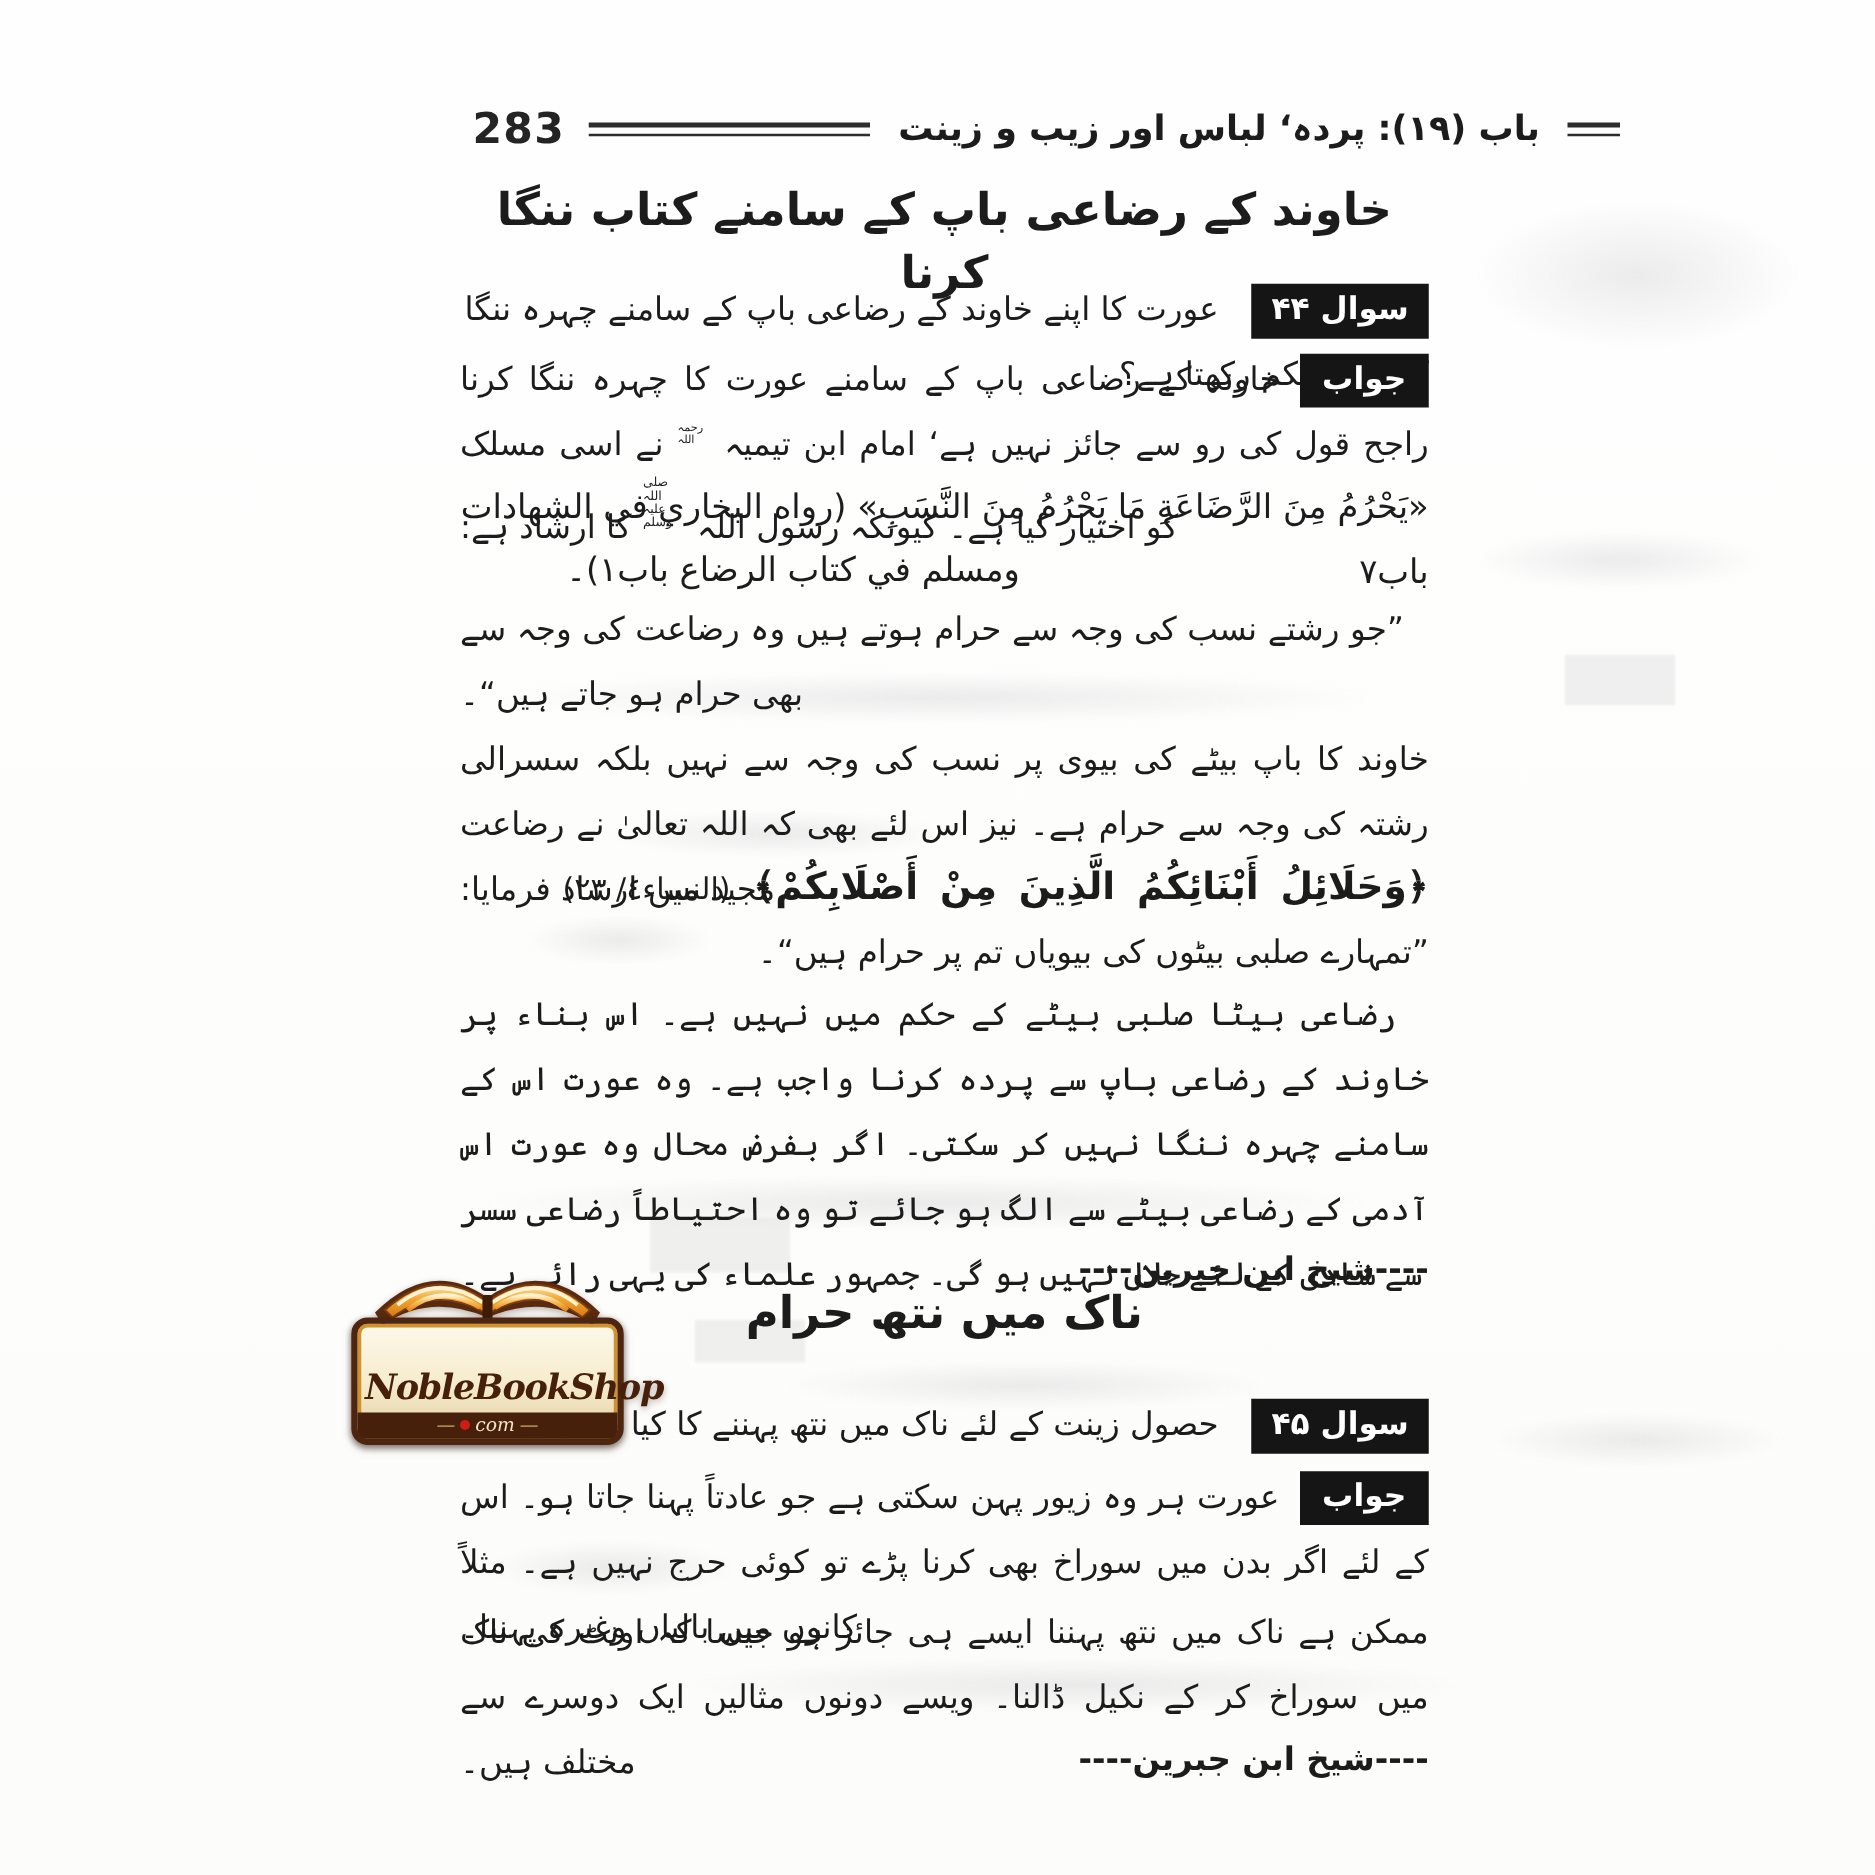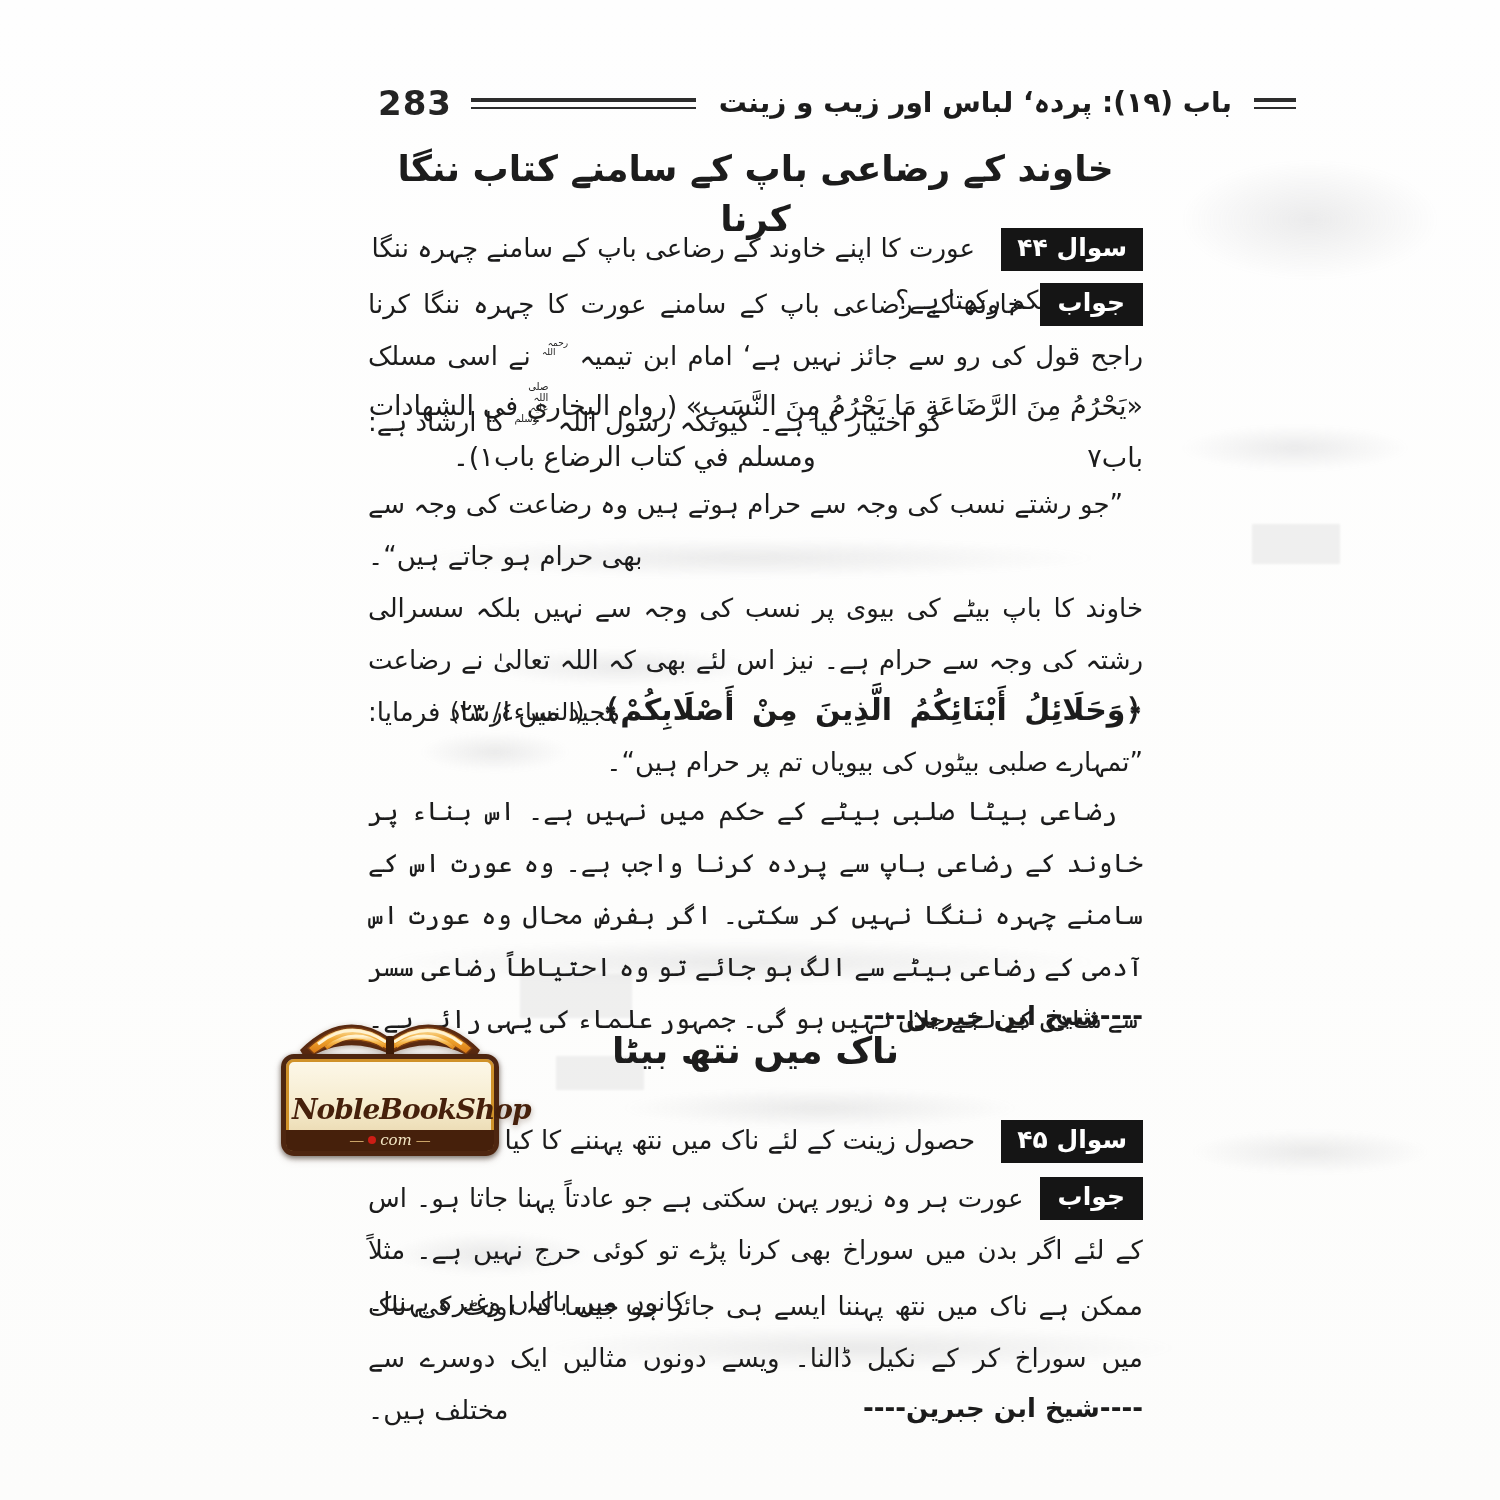--- a/index.html
+++ b/index.html
@@ -22,21 +22,21 @@
   
   .blk{position:absolute;left:368px;width:775px;font-size:26px;line-height:52px;}
   .sec-title{text-align:center;font-weight:700;font-size:36px;line-height:1.4;}
   .q-row{text-align:right;}
   .qlabel{display:inline-block;background:#151515;color:#ffffff;font-weight:700;
           font-size:25px;line-height:1.25;padding:4px 16px 8px;margin-left:18px;vertical-align:middle;}
   .alabel{float:right;background:#151515;color:#ffffff;font-weight:700;
           font-size:25px;line-height:1.25;padding:4px 18px 8px;margin-left:16px;margin-top:5px;}
   .just{text-align:justify;text-align-last:left;}
   .tiny{display:inline-block;font-size:10px;line-height:1.05;width:34px;vertical-align:super;
-        text-align:right;direction:rtl;margin:0 1px;color:#222;}
+        text-align:left;direction:rtl;margin:0 1px;color:#222;}
   .tiny.small{width:26px;font-size:9px;}
   .arabic{font-size:27px;}
   .hadith1{text-align:right;}
   .hadith2{text-align:left;direction:rtl;padding-left:0;text-align:left;}
   .hadith2 .inner{display:inline-block;margin-left:85px;}
   .indent{text-indent:20px;}
   .quran{text-align:right;padding-right:22px;white-space:nowrap;}
   .quran .verse{font-weight:700;font-size:30px;letter-spacing:2px;word-spacing:7px;}
   .quran .ref{font-size:24px;margin-right:10px;}
   .qtrans{text-align:right;padding-right:14px;}
@@ -142,21 +142,21 @@
       <path d="M34 48 Q62 26 92 46" fill="none" stroke="url(#gold2)" stroke-width="4"></path>
       <path d="M162 48 Q134 26 104 46" fill="none" stroke="url(#gold2)" stroke-width="4"></path>
       <rect x="94" y="36" width="8" height="20" rx="2" fill="#3f1c08"></rect>
     </svg>
     <div class="logo-badge">
       <div class="logo-name">NobleBookShop</div>
       <div class="logo-sub"><span class="dash">—</span><span class="reddot"></span><span>com</span><span class="dash">—</span></div>
     </div>
   </div>
 
-  <div class="blk sec-title" style="top:1026px;">ناک میں نتھ بیٹا</div>
+  <div class="blk sec-title" style="top:1026px;">ناک میں نتھ حرام</div>
 
   <div class="blk q-row" style="top:1114px;">
     <span class="qlabel">سوال ۴۵</span>
     <span>حصول زینت کے لئے ناک میں نتھ پہننے کا کیا حکم ہے؟</span>
   </div>
 
   <div class="blk just" style="top:1172px;">
     <span class="alabel">جواب</span>
     <span>عورت ہر وہ زیور پہن سکتی ہے جو عادتاً پہنا جاتا ہو۔ اس کے لئے اگر بدن میں سوراخ بھی کرنا پڑے تو کوئی حرج نہیں ہے۔ مثلاً کانوں میں بالیاں وغیرہ پہننا۔</span>
   </div>

